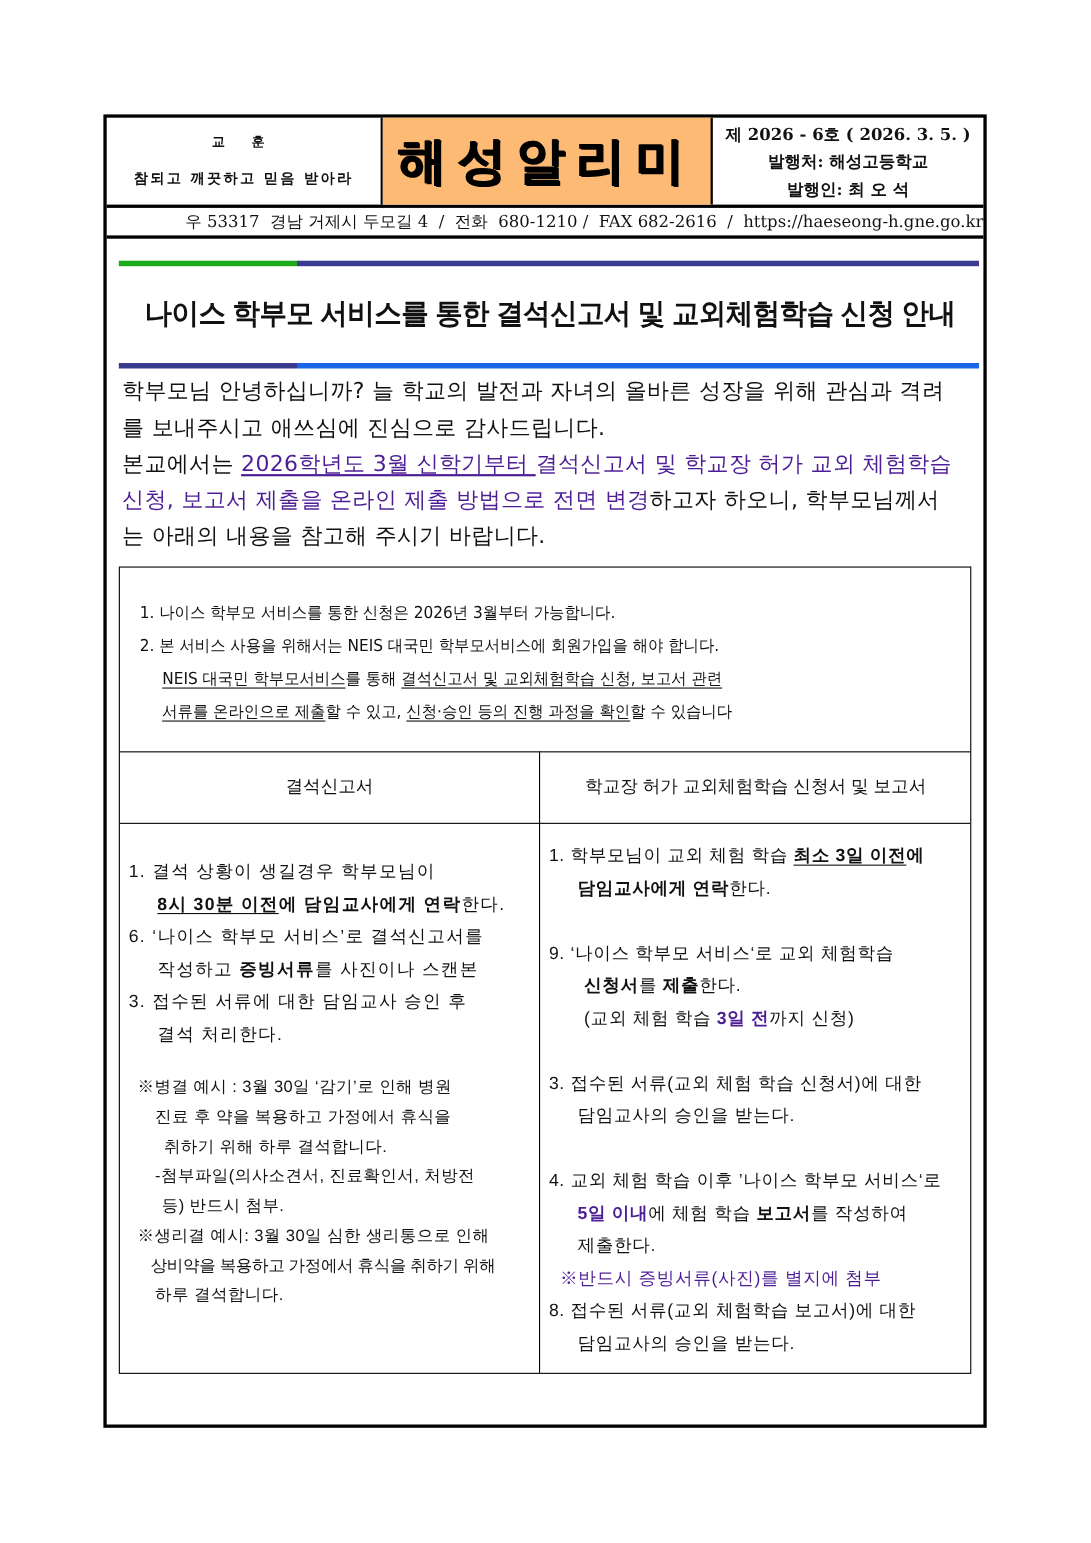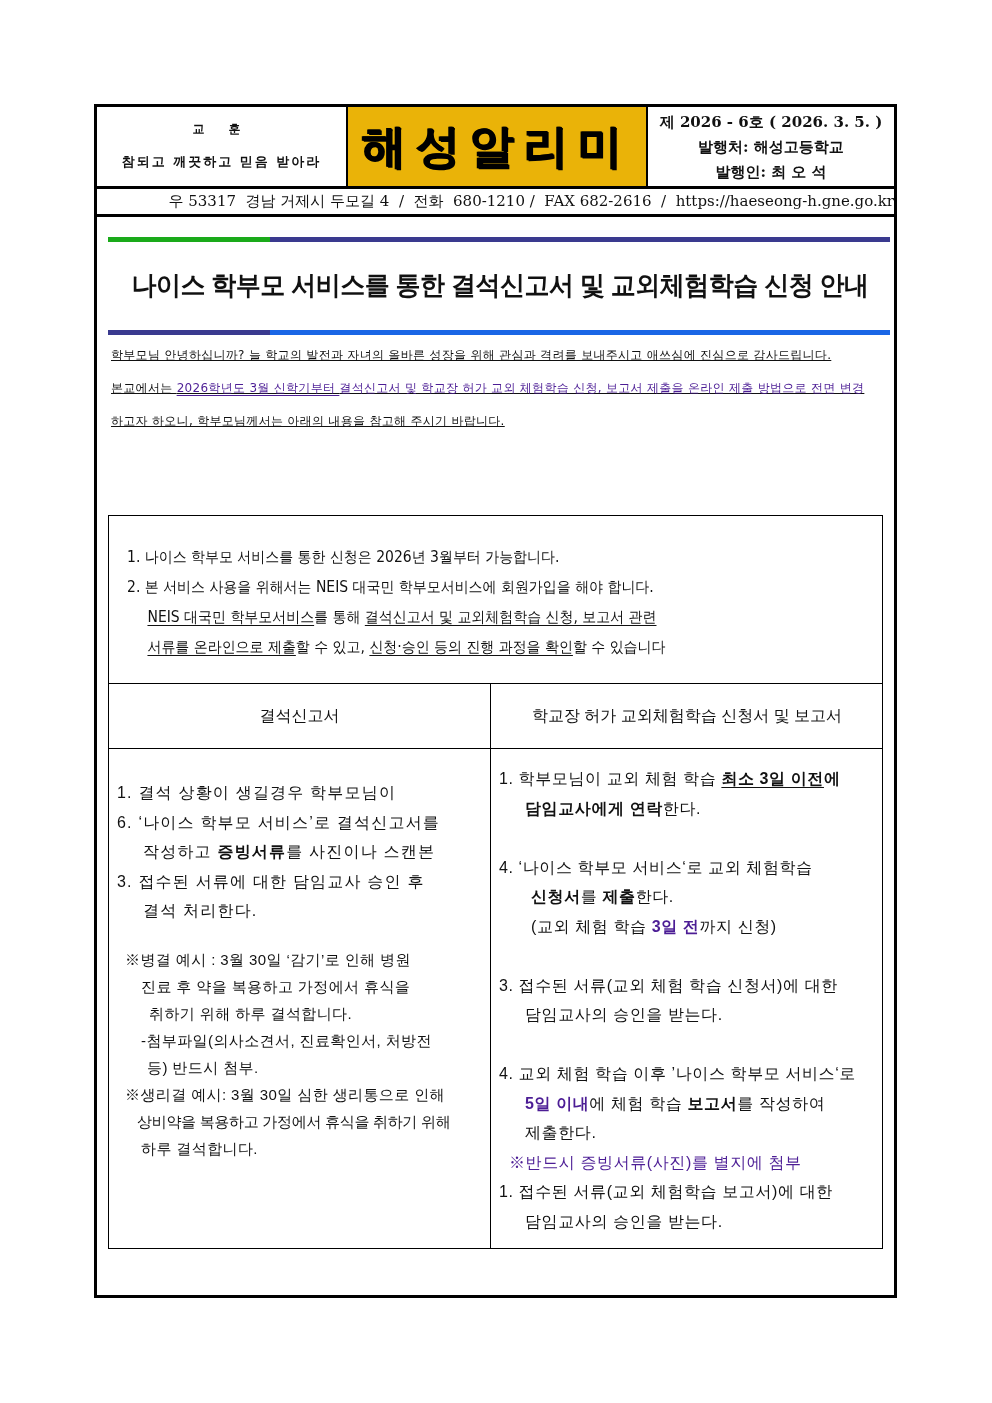--- a/index.html
+++ b/index.html
@@ -2,28 +2,28 @@
 <html><head>
 <meta charset="utf-8">
 <style>
   html, body { margin: 0; padding: 0; background: #ffffff; }
   body { width: 992px; height: 1403px; position: relative; font-family: "DejaVu Sans", "Liberation Sans", sans-serif; color: #111; }
   .frame { position: absolute; left: 94px; top: 104px; width: 797px; height: 1188px; border: 3px solid #000; }
   .hdr { position: absolute; left: 0; top: 0; width: 797px; height: 79px; border-bottom: 3px solid #000; }
   .hdr-col1 { position: absolute; left: 0; top: 0; width: 249px; height: 79px; border-right: 2px solid #000; text-align: center; }
   .hdr-col1 .motto-title { position: absolute; left: 0; right: 0; top: 14px; font-family: "DejaVu Serif", serif; font-weight: bold; font-size: 12px; letter-spacing: 10px; }
   .hdr-col1 .motto-text { position: absolute; left: 0; right: 0; top: 46px; font-family: "DejaVu Serif", serif; font-weight: bold; font-size: 13px; letter-spacing: 2px; }
-  .hdr-col2 { position: absolute; left: 251px; top: 0; width: 298px; height: 79px; background: #eab308; border-right: 2px solid #000; display: flex; align-items: center; justify-content: center; }
+  .hdr-col2 { position: absolute; left: 251px; top: 0; width: 298px; height: 79px; background: #fdba74; border-right: 2px solid #000; display: flex; align-items: center; justify-content: center; }
   .hdr-col2 .pub-name { font-family: "DejaVu Serif", serif; font-weight: 900; font-size: 44px; letter-spacing: 10px; color: #000; text-shadow: 1px 1px 0 #000, -1px 0 0 #000; transform: scaleY(1.05); }
   .hdr-col3 { position: absolute; left: 551px; top: 0; width: 246px; height: 57px; text-align: center; font-weight: bold; }
   .hdr-col3 .line { position: absolute; left: 0; right: 0; font-family: "DejaVu Serif", serif; font-size: 15px; }
   .addr { position: absolute; left: 0; top: 82px; width: 797px; height: 25px; border-bottom: 3px solid #000; text-align: right; font-family: "DejaVu Serif", serif; font-size: 15px; line-height: 25px; white-space: pre; }
   .bar { position: absolute; height: 5px; }
   .title { position: absolute; left: 108px; width: 784px; top: 268px; text-align: center; font-family: "Liberation Sans", sans-serif; font-weight: bold; font-size: 26px; letter-spacing: -0.5px; transform: scaleX(0.96); }
-  .intro { position: absolute; left: 111px; width: 760px; top: 339px; font-family: "DejaVu Sans", sans-serif; font-size: 12px; line-height: 33px; letter-spacing: 0.3px; text-decoration: underline; }
+  .intro { position: absolute; left: 111px; width: 760px; top: 339px; font-family: "DejaVu Sans", sans-serif; font-size: 20px; line-height: 33px; letter-spacing: 0.3px; }
   .intro p { margin: 0; }
   .red { color: #4c1d95; }
   .ul { text-decoration: underline; text-underline-offset: 3px; }
   .bold { font-weight: bold; }
   .box { position: absolute; left: 108px; top: 515px; width: 773px; height: 732px; border: 1.5px solid #000; }
   .box .notes { position: absolute; left: 18px; top: 26px; width: 740px; font-family: "DejaVu Sans", sans-serif; font-size: 15px; line-height: 30px; transform-origin: left top; transform: scaleX(0.93); }
   .box .notes p { margin: 0; white-space: nowrap; }
   .box .notes .indent { padding-left: 22px; }
   .hrow { position: absolute; left: 0; top: 167px; width: 773px; height: 64px; border-top: 1.5px solid #000; border-bottom: 1.5px solid #000; }
   .vdiv { position: absolute; left: 381px; top: 167px; width: 0; height: 565px; border-left: 1.5px solid #000; }
@@ -77,20 +77,21 @@
   </div>
 
   <div class="hrow">
     <div class="hcell" style="left:0; width:381px;">결석신고서</div>
     <div class="hcell" style="left:383px; width:390px;">학교장 허가 교외체험학습 신청서 및 보고서</div>
   </div>
   <div class="vdiv"></div>
 
   <div class="col" style="left:8px; top:262px; letter-spacing:1.2px;">
     <p>1. 결석 상황이 생길경우 학부모님이</p>
+    <p class="in"><span class="ul bold">8시 30분 이전</span><span class="bold">에 담임교사에게 연락</span><span>한다.</span></p>
     <p>6. ‘나이스 학부모 서비스’로 결석신고서를</p>
     <p class="in"><span>작성하고 </span><span class="bold">증빙서류</span><span>를 사진이나 스캔본</span></p>
     <p>3. 접수된 서류에 대한 담임교사 승인 후</p>
     <p class="in">결석 처리한다.</p>
     <div style="height:20px;"></div>
     <div class="note" style="line-height:27px; letter-spacing:0.4px;">
       <p style="padding-left:8px;">※병결 예시 : 3월 30일 ‘감기’로 인해 병원</p>
       <p style="padding-left:24px;">진료 후 약을 복용하고 가정에서 휴식을</p>
       <p style="padding-left:32px;">취하기 위해 하루 결석합니다.</p>
       <p style="padding-left:24px;">-첨부파일(의사소견서, 진료확인서, 처방전</p>
@@ -98,27 +99,27 @@
       <p style="padding-left:8px;">※생리결 예시: 3월 30일 심한 생리통으로 인해</p>
       <p style="padding-left:20px; letter-spacing:-0.3px;">상비약을 복용하고 가정에서 휴식을 취하기 위해</p>
       <p style="padding-left:24px;">하루 결석합니다.</p>
     </div>
   </div>
 
   <div class="col" style="left:390px; top:248px;">
     <p><span>1. 학부모님이 교외 체험 학습 </span><span class="ul bold">최소 3일 이전</span><span class="bold">에</span></p>
     <p class="in"><span class="bold">담임교사에게 연락</span><span>한다.</span></p>
     <div class="spacer"></div>
-    <p>4. ‘나이스 학부모 서비스‘로 교외 체험학습</p>
+    <p>9. ‘나이스 학부모 서비스‘로 교외 체험학습</p>
     <p style="padding-left:32px;"><span class="bold">신청서</span><span>를 </span><span class="bold">제출</span><span>한다.</span></p>
     <p style="padding-left:32px;"><span>(교외 체험 학습 </span><span class="red bold">3일 전</span><span>까지 신청)</span></p>
     <div class="spacer"></div>
     <p>3. 접수된 서류(교외 체험 학습 신청서)에 대한</p>
     <p class="in">담임교사의 승인을 받는다.</p>
     <div class="spacer"></div>
     <p>4. 교외 체험 학습 이후 ’나이스 학부모 서비스‘로</p>
     <p class="in"><span class="red bold">5일 이내</span><span>에 체험 학습 </span><span class="bold">보고서</span><span>를 작성하여</span></p>
     <p class="in">제출한다.</p>
     <p class="red" style="padding-left:10px;">※반드시 증빙서류(사진)를 별지에 첨부</p>
-    <p>1. 접수된 서류(교외 체험학습 보고서)에 대한</p>
+    <p>8. 접수된 서류(교외 체험학습 보고서)에 대한</p>
     <p class="in">담임교사의 승인을 받는다.</p>
   </div>
 </div>
 
 </body></html>

